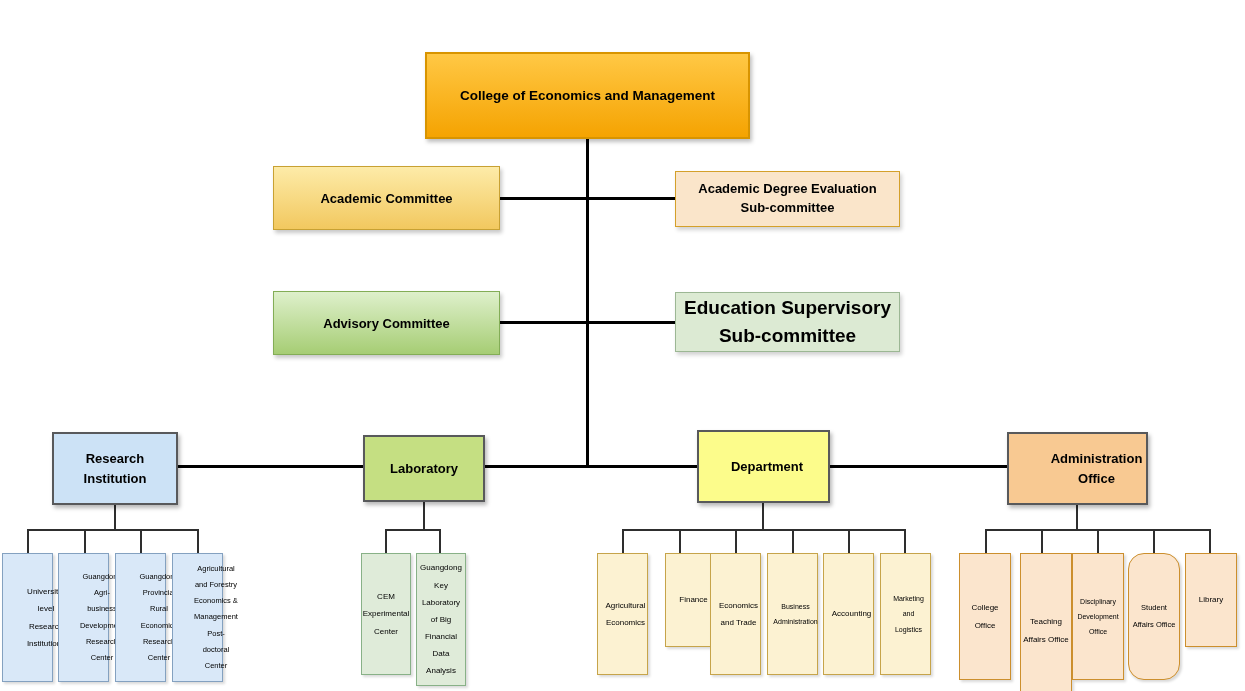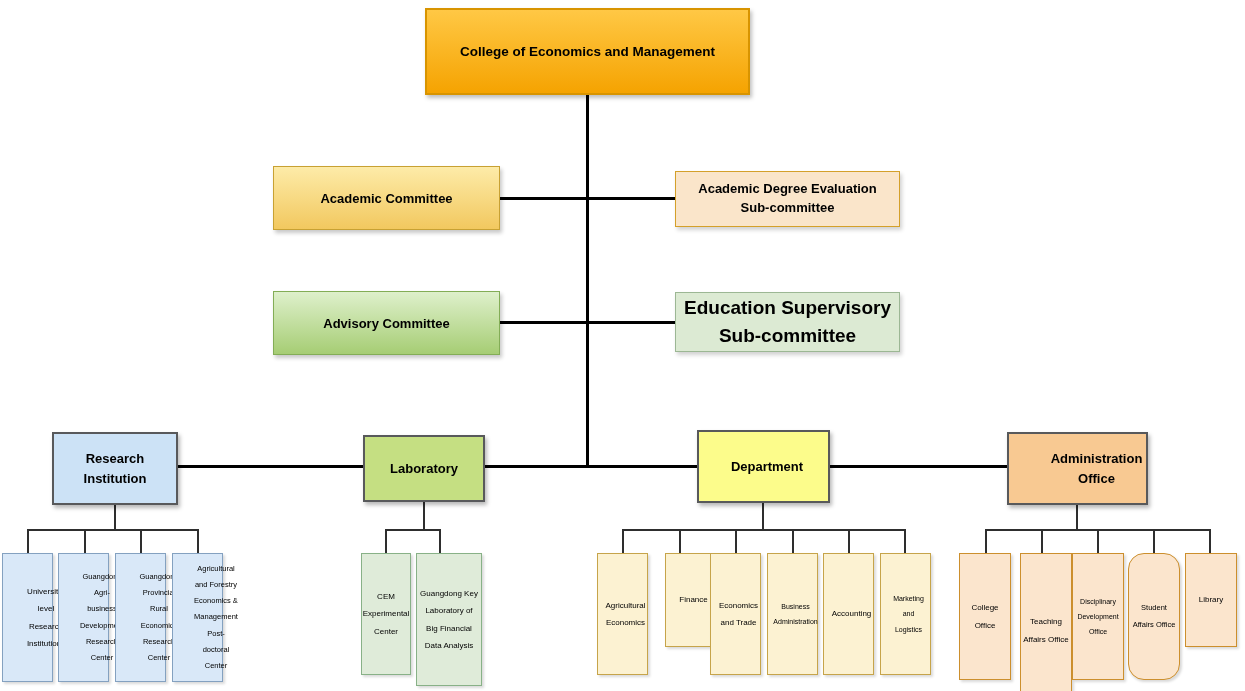--- a/index.html
+++ b/index.html
@@ -19,20 +19,21 @@
   
   .line{position:absolute;background:#000;}
   .cline{position:absolute;background:#2e2e2e;}
 
   
   .root-box{
     background:linear-gradient(#ffc845,#f5a301);
     border:2px solid #d89400;
     font-weight:bold;font-size:13.5px;
     box-shadow:2px 3px 4px rgba(0,0,0,.25);
+    margin-top:44px;
   }
   .cmte-yellow{
     background:linear-gradient(#fdeba8,#f2c85f);
     border:1.5px solid #c8a133;
     font-weight:bold;font-size:13px;
     box-shadow:2px 3px 4px rgba(0,0,0,.22);
   }
   .cmte-peach{
     background:#fae5ca;
     border:1.5px solid #d4a02a;
@@ -135,21 +136,21 @@
   <div class="node branch branch-yellow" style="left:697px;top:430px;width:133px;height:73px;">Department</div>
 
   <div class="node branch branch-orange" style="left:1007px;top:432px;width:141px;height:73px;">Administration Office</div>
 
   <div class="node leaf leaf-blue" style="left:2px;top:553px;width:51px;height:129px;">University-level Research Institutions</div>
   <div class="node leaf leaf-blue sm2" style="left:58px;top:553px;width:51px;height:129px;">Guangdong Agri-business Development Research Center</div>
   <div class="node leaf leaf-blue sm2" style="left:115px;top:553px;width:51px;height:129px;">Guangdong Provincial Rural Economics Research Center</div>
   <div class="node leaf leaf-blue sm2" style="left:172px;top:553px;width:51px;height:129px;">Agricultural and Forestry Economics &amp; Management Post-doctoral Center</div>
 
   <div class="node leaf leaf-green" style="left:361px;top:553px;width:50px;height:122px;">CEM Experimental Center</div>
-  <div class="node leaf leaf-green" style="left:416px;top:553px;width:66px;height:133px;">Guangdong Key Laboratory of Big Financial Data Analysis</div>
+  <div class="node leaf leaf-green" style="left:416px;top:553px;width:50px;height:133px;">Guangdong Key Laboratory of Big Financial Data Analysis</div>
 
   <div class="node leaf leaf-cream" style="left:597px;top:553px;width:51px;height:122px;">Agricultural Economics</div>
   <div class="node leaf leaf-cream" style="left:654px;top:553px;width:51px;height:94px;margin-left:11px;">Finance</div>
   <div class="node leaf leaf-cream" style="left:710px;top:553px;width:51px;height:122px;">Economics and Trade</div>
   <div class="node leaf leaf-cream sm" style="left:767px;top:553px;width:51px;height:122px;">Business Administration</div>
   <div class="node leaf leaf-cream" style="left:823px;top:553px;width:51px;height:122px;">Accounting</div>
   <div class="node leaf leaf-cream sm" style="left:880px;top:553px;width:51px;height:122px;">Marketing and Logistics</div>
 
   <div class="node leaf leaf-peach" style="left:959px;top:553px;width:52px;height:127px;">College Office</div>
   <div class="node leaf leaf-peach" style="left:1020px;top:553px;width:52px;height:155px;">Teaching Affairs Office</div>

